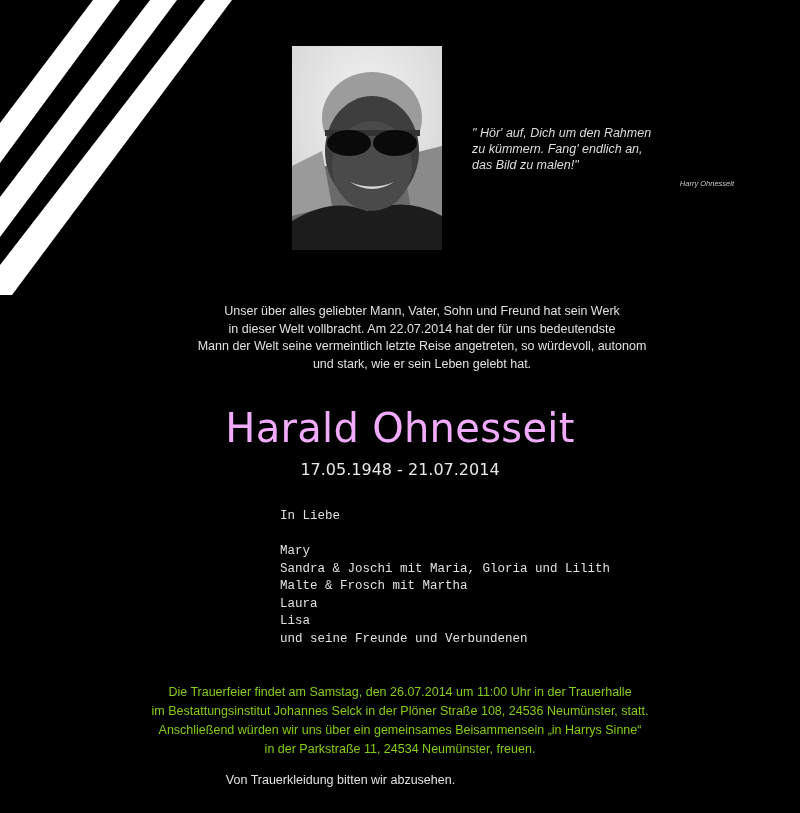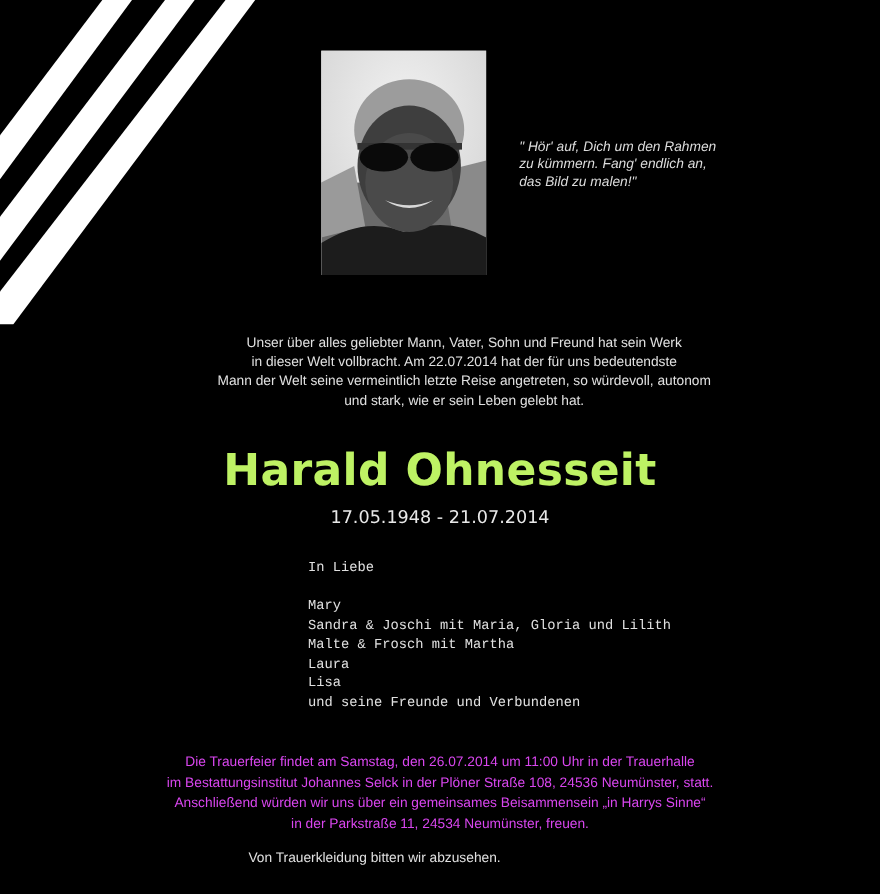--- a/index.html
+++ b/index.html
@@ -21,34 +21,34 @@
     .quote .author {
       display: block; text-align: right; font-size: 7.5px; color: #c8c8c8; margin-top: 3px; padding-right: 8px;
     }
     .intro {
       position: absolute; left: 0; width: 800px; top: 303px; text-align: center;
       font-size: 12.5px; line-height: 17.5px; color: #e0e0e0;
     }
     .intro .line { display: block; padding-left: 44px; }
     .name {
       position: absolute; left: 0; width: 800px; top: 405px; text-align: center;
-      font-family: "DejaVu Sans", sans-serif; font-weight: bold; font-size: 40px; color: #bef264; letter-spacing: 0.3px;
+      font-family: "DejaVu Sans", sans-serif; font-weight: normal; font-size: 40px; color: #f0abfc; letter-spacing: 0.3px;
     }
     .dates {
       position: absolute; left: 0; width: 800px; top: 460px; text-align: center;
       font-family: "DejaVu Sans", sans-serif; font-size: 16px; color: #e8e8e8;
     }
     .mourners {
       position: absolute; left: 280px; top: 508px; font-size: 12.5px; line-height: 17.5px; color: #e0e0e0; font-family: Liberation Mono, monospace;
     }
     .mourners .line { display: block; }
     .mourners .gap { height: 17.5px; }
     .ceremony {
       position: absolute; left: 0; width: 800px; top: 683px; text-align: center;
-      font-size: 12.5px; line-height: 19px; color: #d946ef;
+      font-size: 12.5px; line-height: 19px; color: #84cc16;
     }
     .ceremony .line { display: block; }
     .note {
       position: absolute; left: 0; width: 681px; top: 773px; text-align: center;
       font-size: 12.5px; color: #e0e0e0;
     }
   </style>
 </head>
 <body>
 
@@ -78,20 +78,21 @@
     <ellipse cx="57" cy="97" rx="22" ry="13" fill="#0a0a0a"></ellipse>
     <ellipse cx="103" cy="97" rx="22" ry="13" fill="#0a0a0a"></ellipse>
     <path d="M58,136 Q80,150 102,136 Q80,145 58,136 Z" fill="#d8d8d8"></path>
   </svg>
 </div>
 
 <div class="quote">
   <span class="line">" Hör' auf, Dich um den Rahmen</span>
   <span class="line">zu kümmern. Fang' endlich an,</span>
   <span class="line">das Bild zu malen!"</span>
+  <span class="author">Harry Ohnesseit</span>
 </div>
 
 <div class="intro">
   <span class="line">Unser über alles geliebter Mann, Vater, Sohn und Freund hat sein Werk</span>
   <span class="line">in dieser Welt vollbracht.  Am 22.07.2014 hat der für uns bedeutendste</span>
   <span class="line">Mann der Welt seine vermeintlich letzte Reise angetreten, so würdevoll, autonom</span>
   <span class="line">und stark, wie er sein Leben gelebt hat.</span>
 </div>
 
 <div class="name">Harald Ohnesseit</div>

